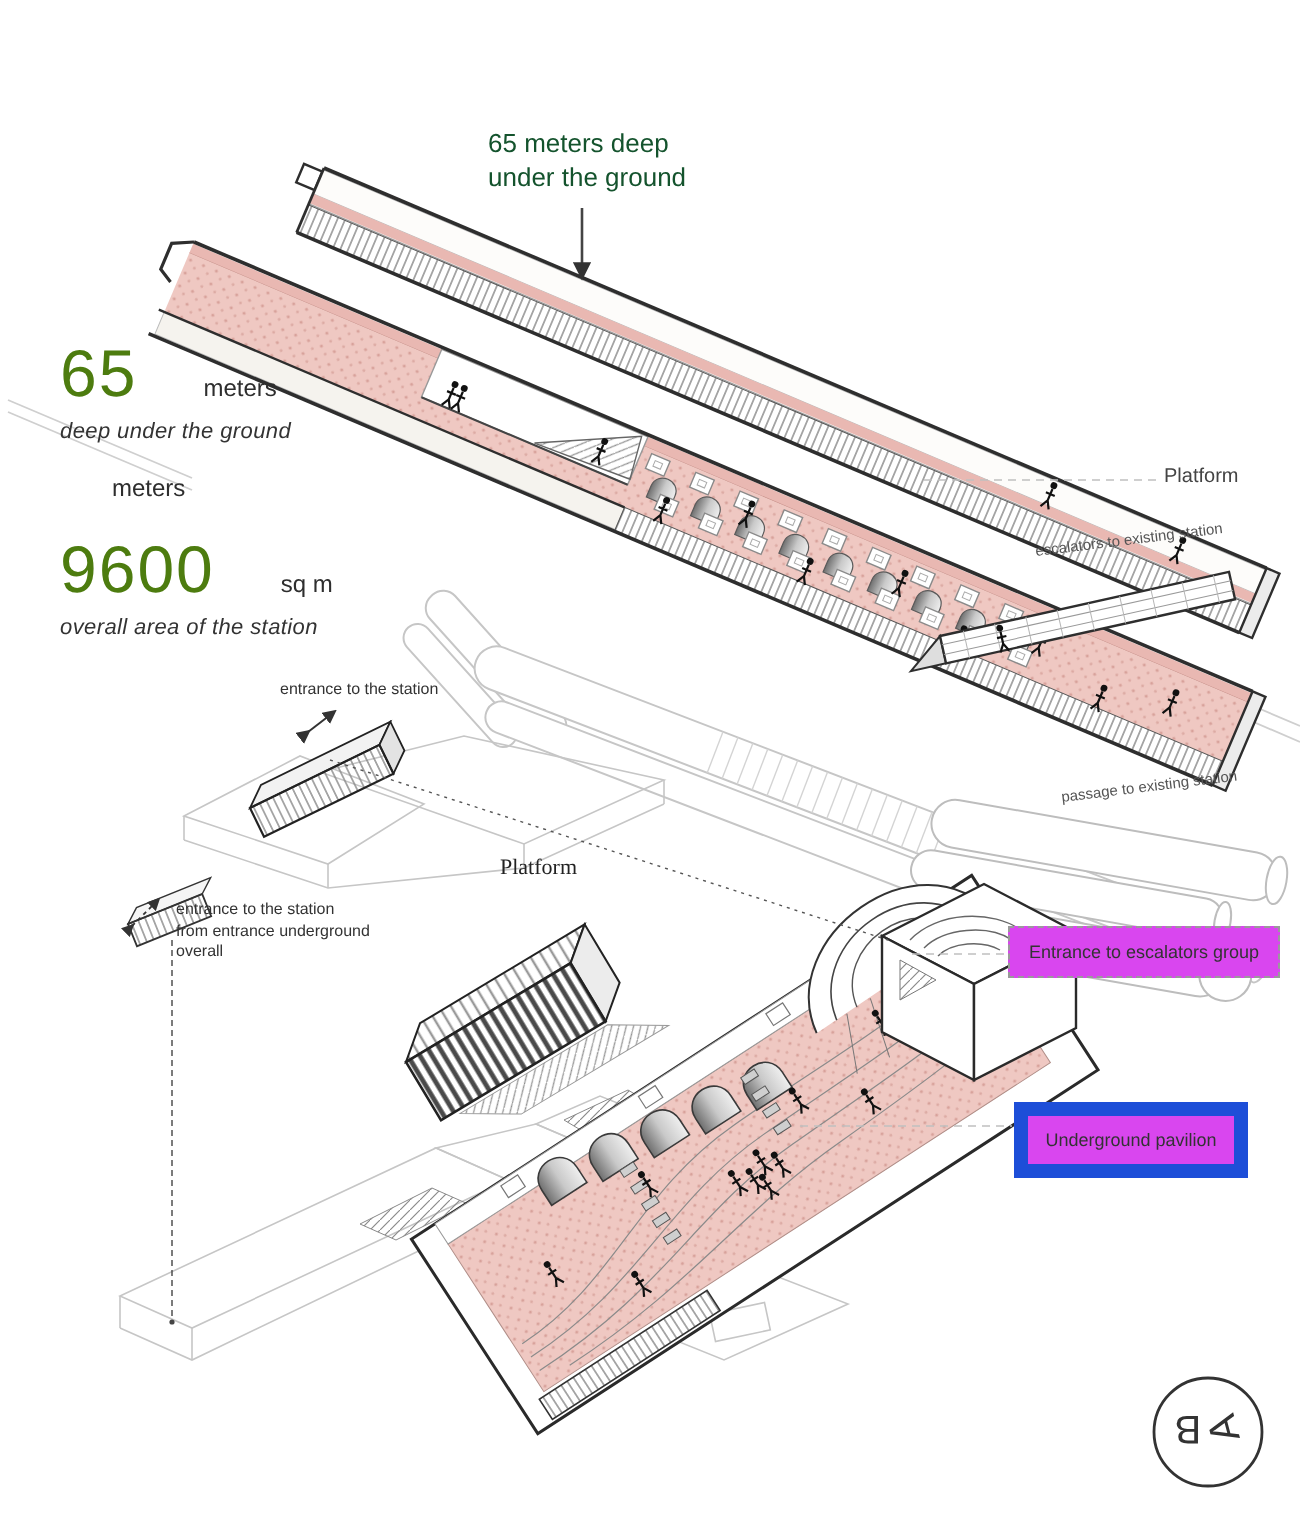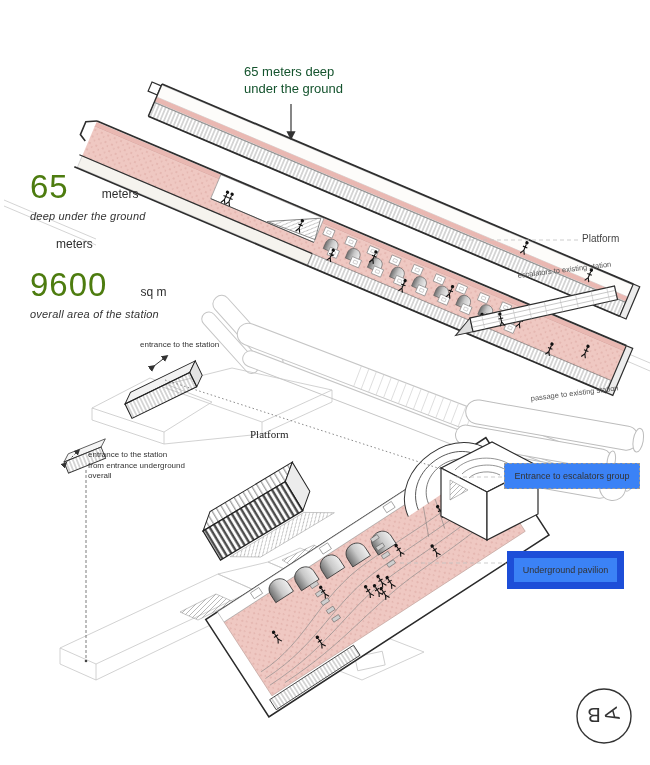--- a/index.html
+++ b/index.html
@@ -12,21 +12,21 @@
   .stat .num-row{display:flex;align-items:baseline;gap:7px;}
   .stat .num{font-size:33px;font-weight:400;color:#4d7c0f;letter-spacing:1px;}
   .stat .unit{font-size:12px;color:#2e2e2e;padding-left:26px;}
   .stat .desc{font-size:11px;font-style:italic;color:#333;margin-top:4px;letter-spacing:.2px;}
   .platform-lbl{position:absolute;left:582px;top:233px;font-size:10px;color:#444;}
   .entrance-lbl{position:absolute;left:140px;top:340px;font-size:8px;color:#333;}
   .entrance-ug-lbl{position:absolute;left:88px;top:450px;font-size:8px;color:#333;line-height:10.5px;width:110px;}
   .pavilion-lbl{position:absolute;left:250px;top:428px;font-size:11px;color:#222;
                 font-family:"Liberation Serif",serif;}
   .callout{position:absolute;display:flex;align-items:center;justify-content:center;
-           font-size:9px;color:#333;background:#3b82f6;text-align:center;}
+           font-size:9px;color:#333;background:#d946ef;text-align:center;}
   .callout.dashed{left:504px;top:463px;width:134px;height:24px;border:1px dashed #9a9a9a;}
   .callout.solid{left:507px;top:551px;width:103px;height:24px;border:7px solid #1d4ed8;}
 </style>
 </head>
 <body>
 
 <div id="canvas">
 
 <svg id="drawing" width="650" height="765" viewBox="0 0 650 765">
   <defs>

